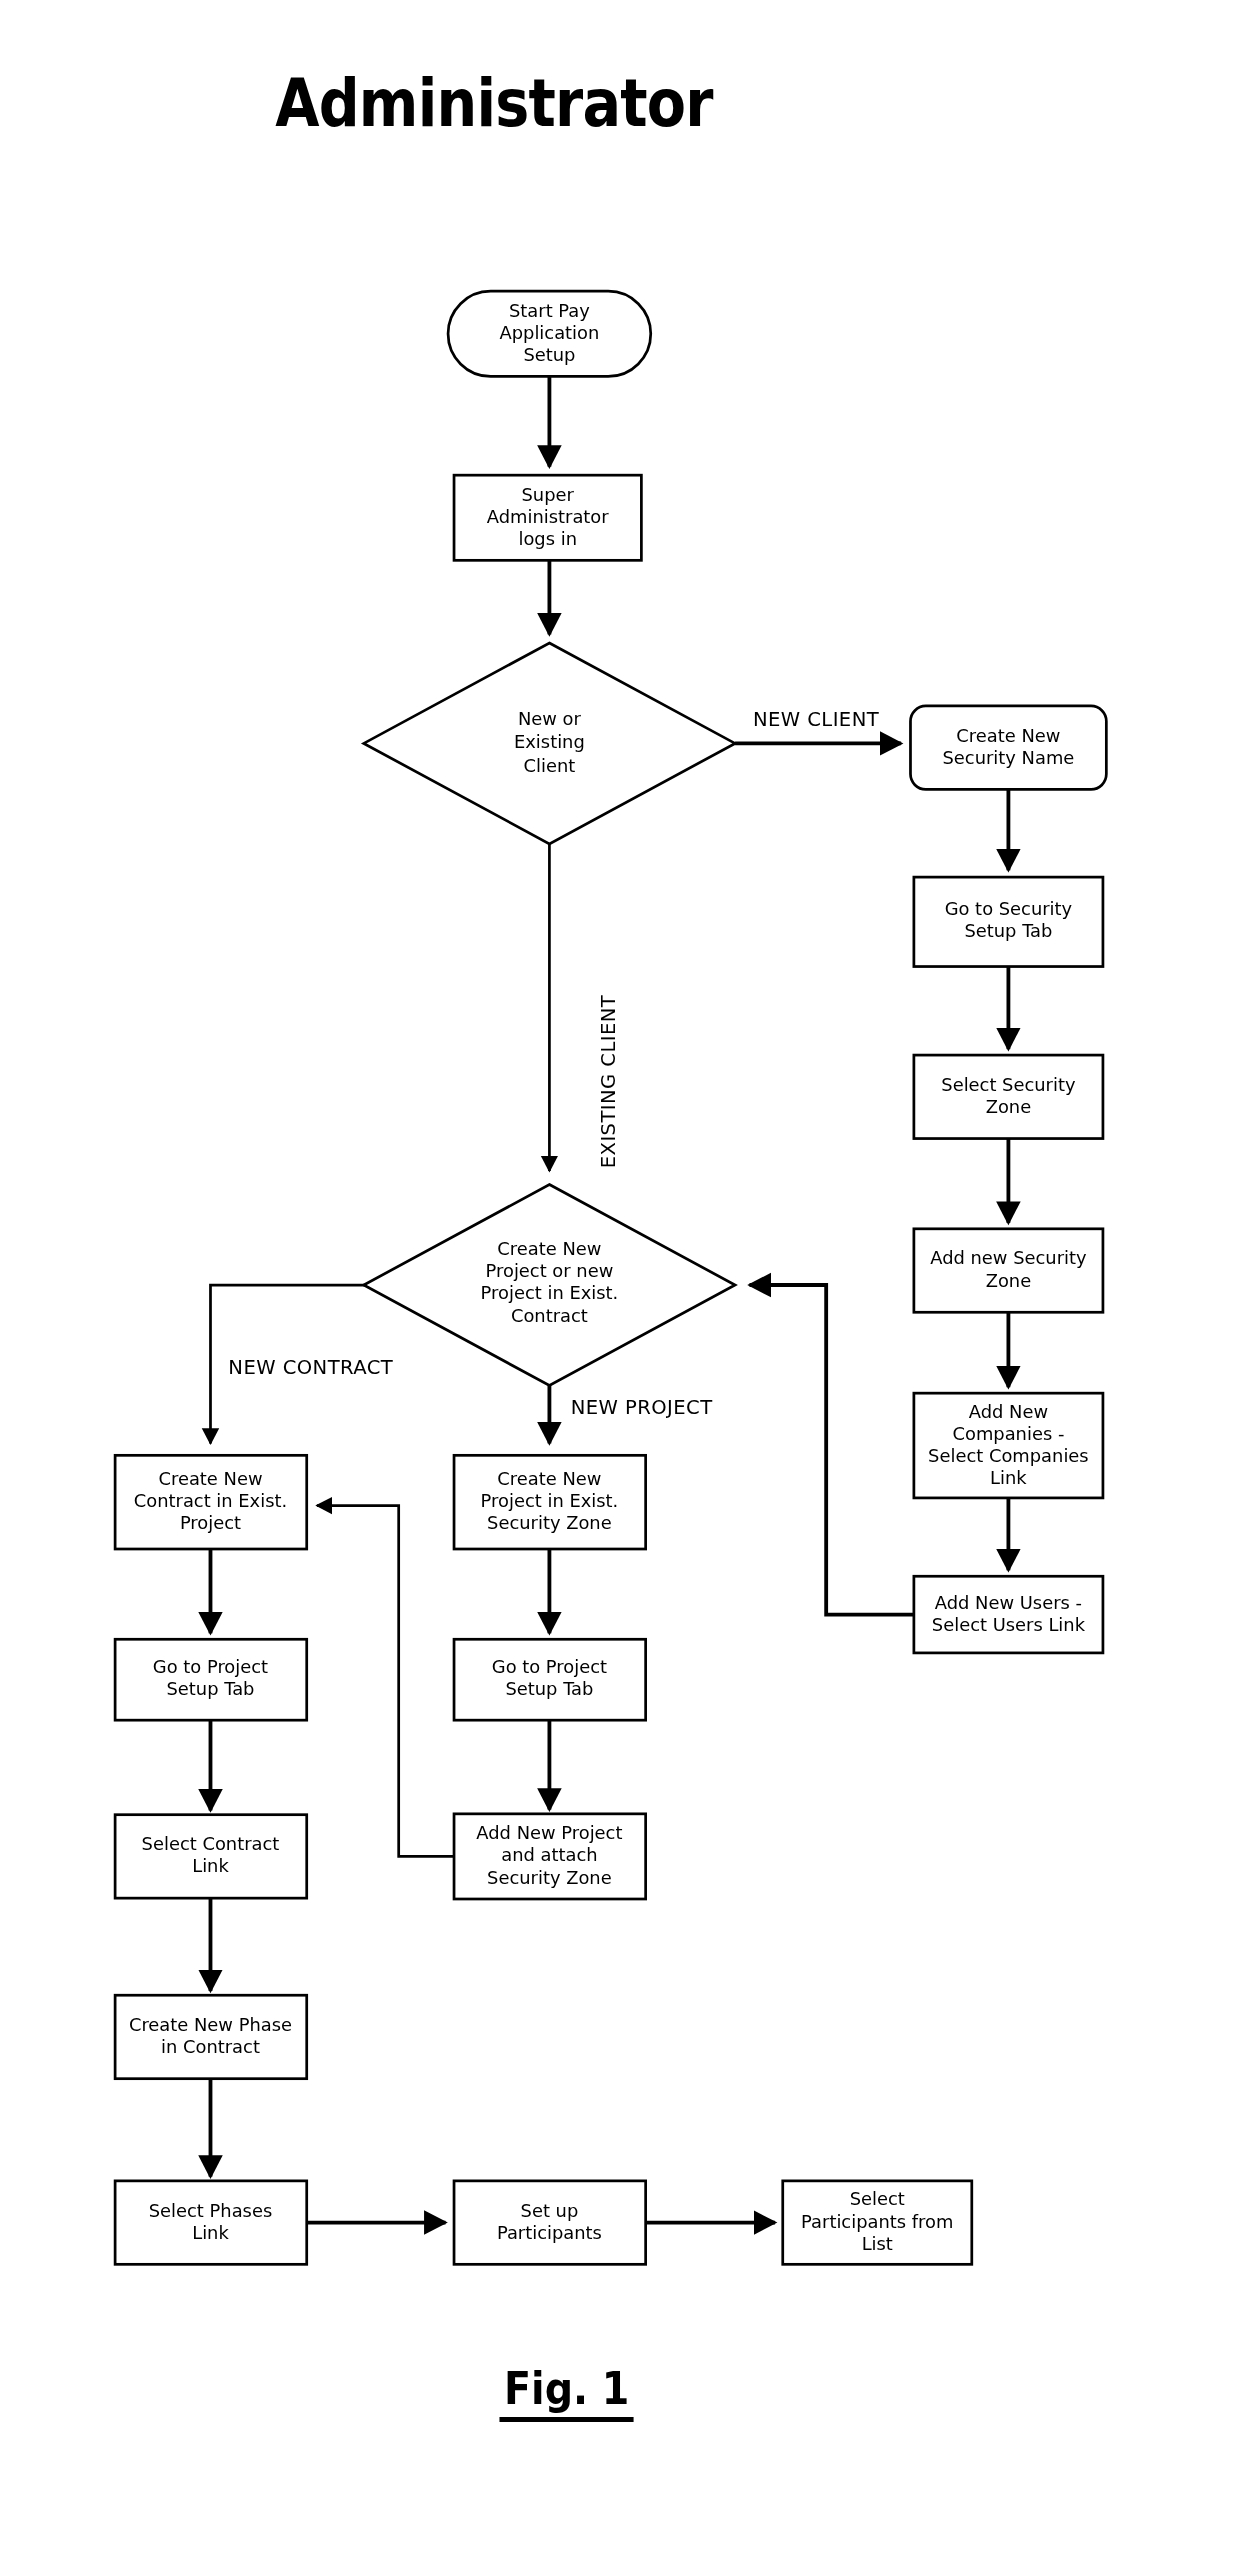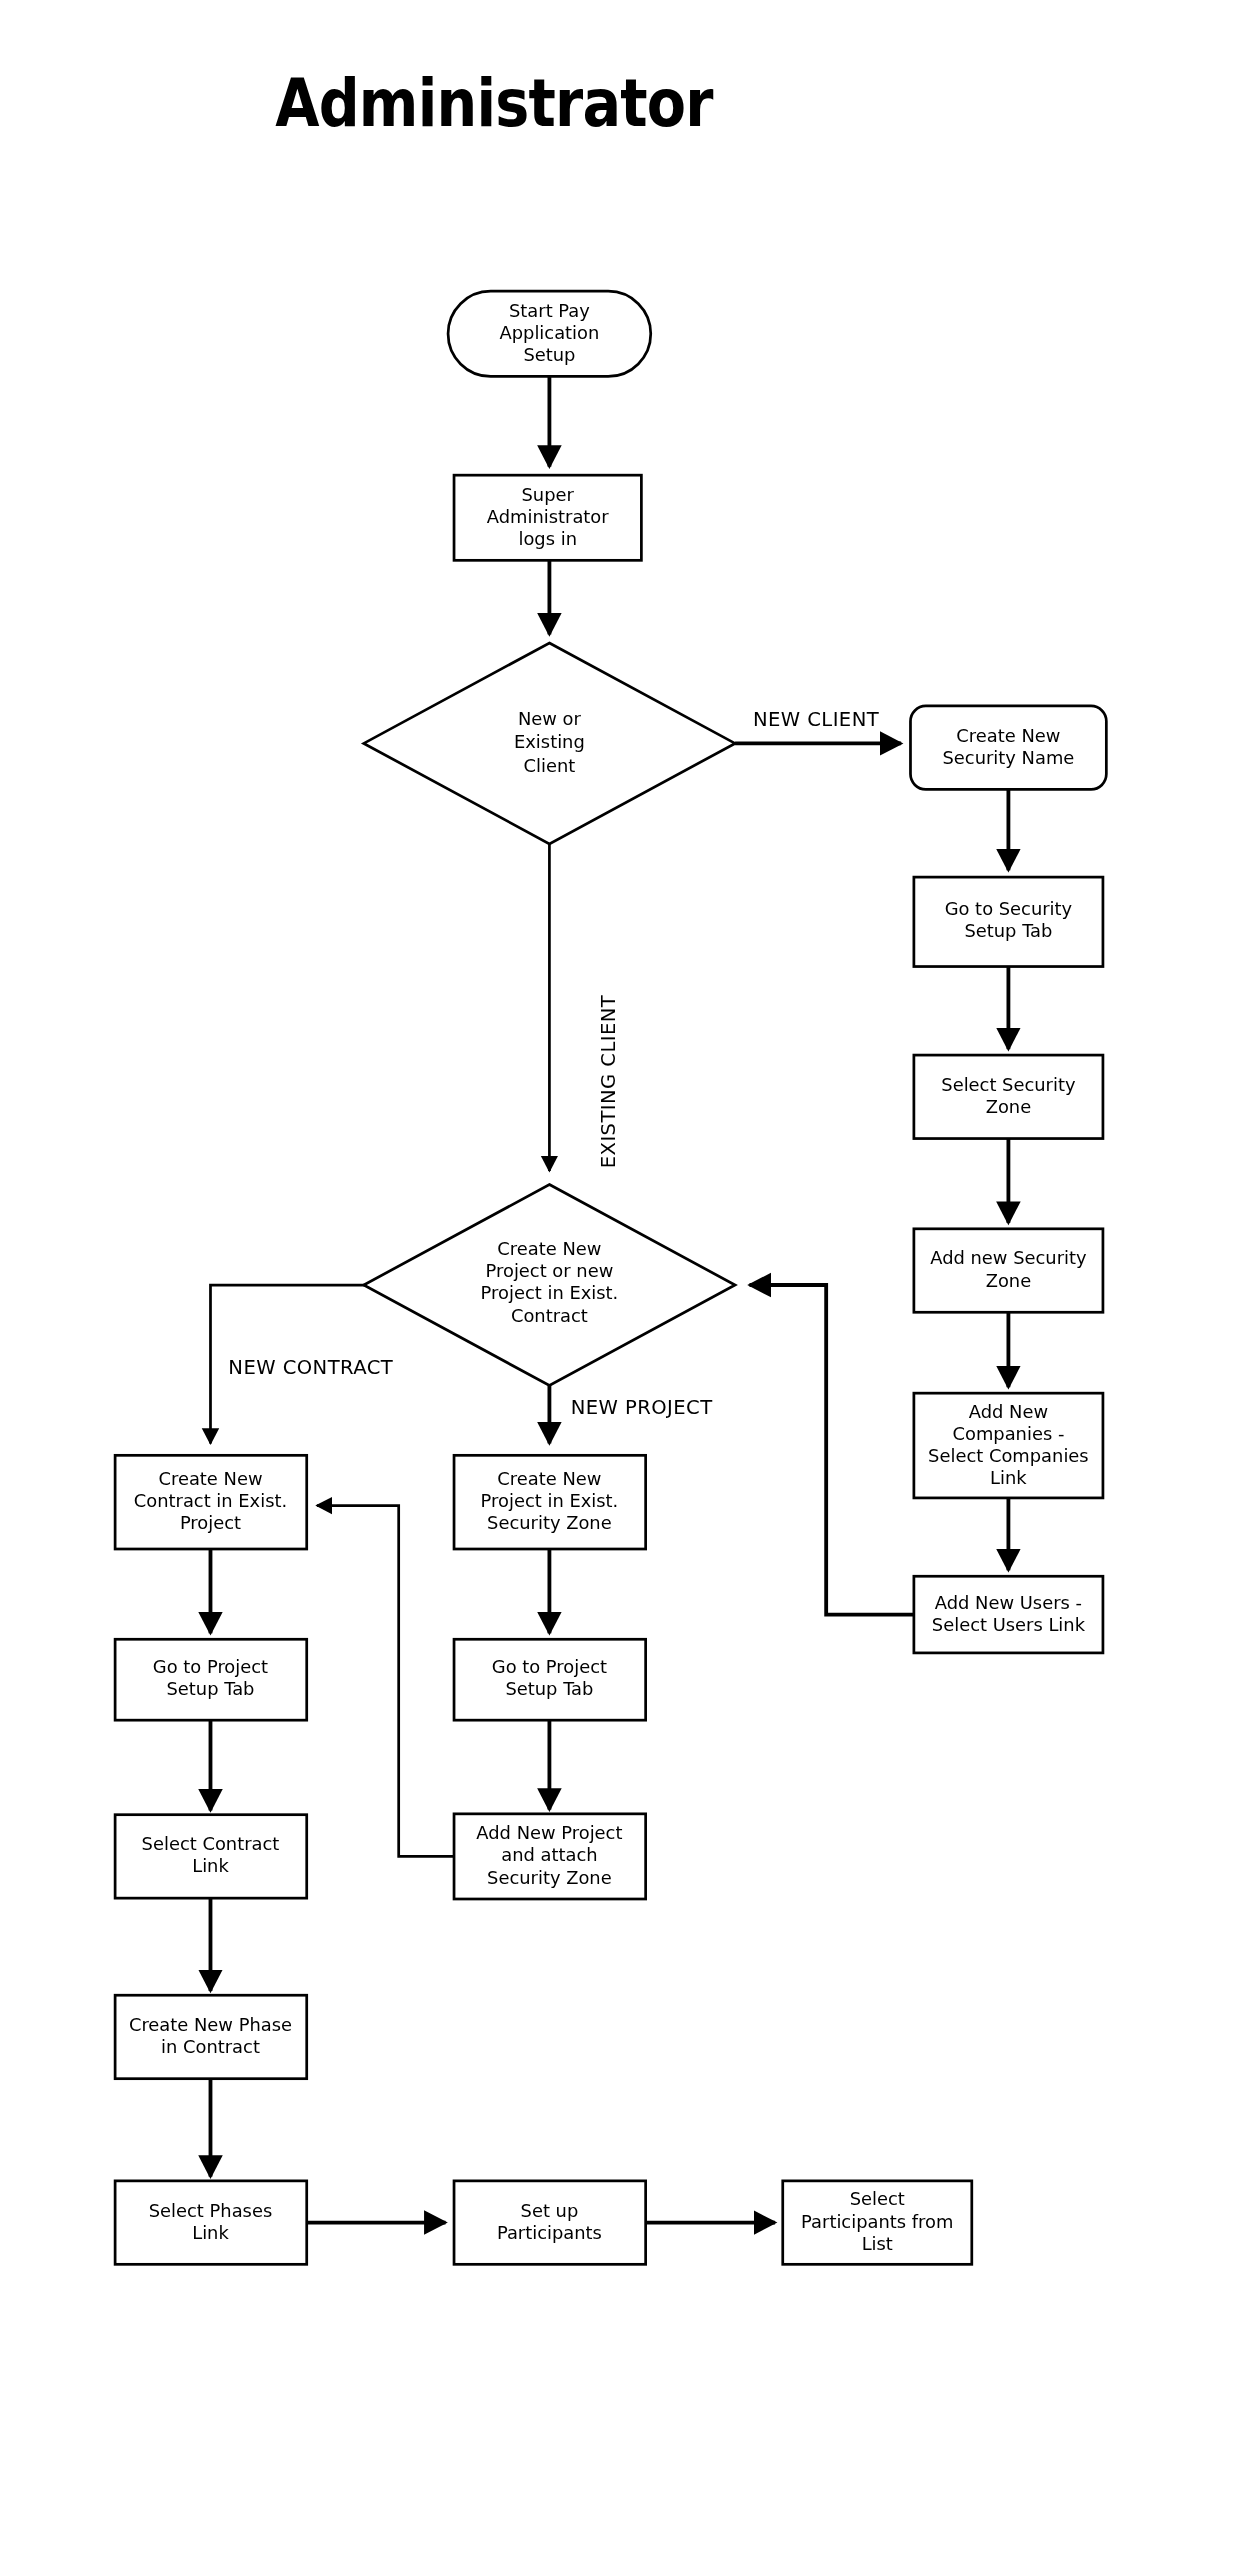--- a/index.html
+++ b/index.html
@@ -275,15 +275,18 @@
 
     <g>
       <rect class="shape" x="919" y="2561" width="222" height="98"></rect>
       <text class="node-text" x="1030" y="2584">Select</text>
       <text class="node-text" x="1030" y="2610">Participants from</text>
       <text class="node-text" x="1030" y="2636">List</text>
     </g>
 
   </svg>
 
+  <div id="figcaption">
+    <span class="u">Fig. 1</span>
+  </div>
 
 </div>
 
 
 </body></html>

